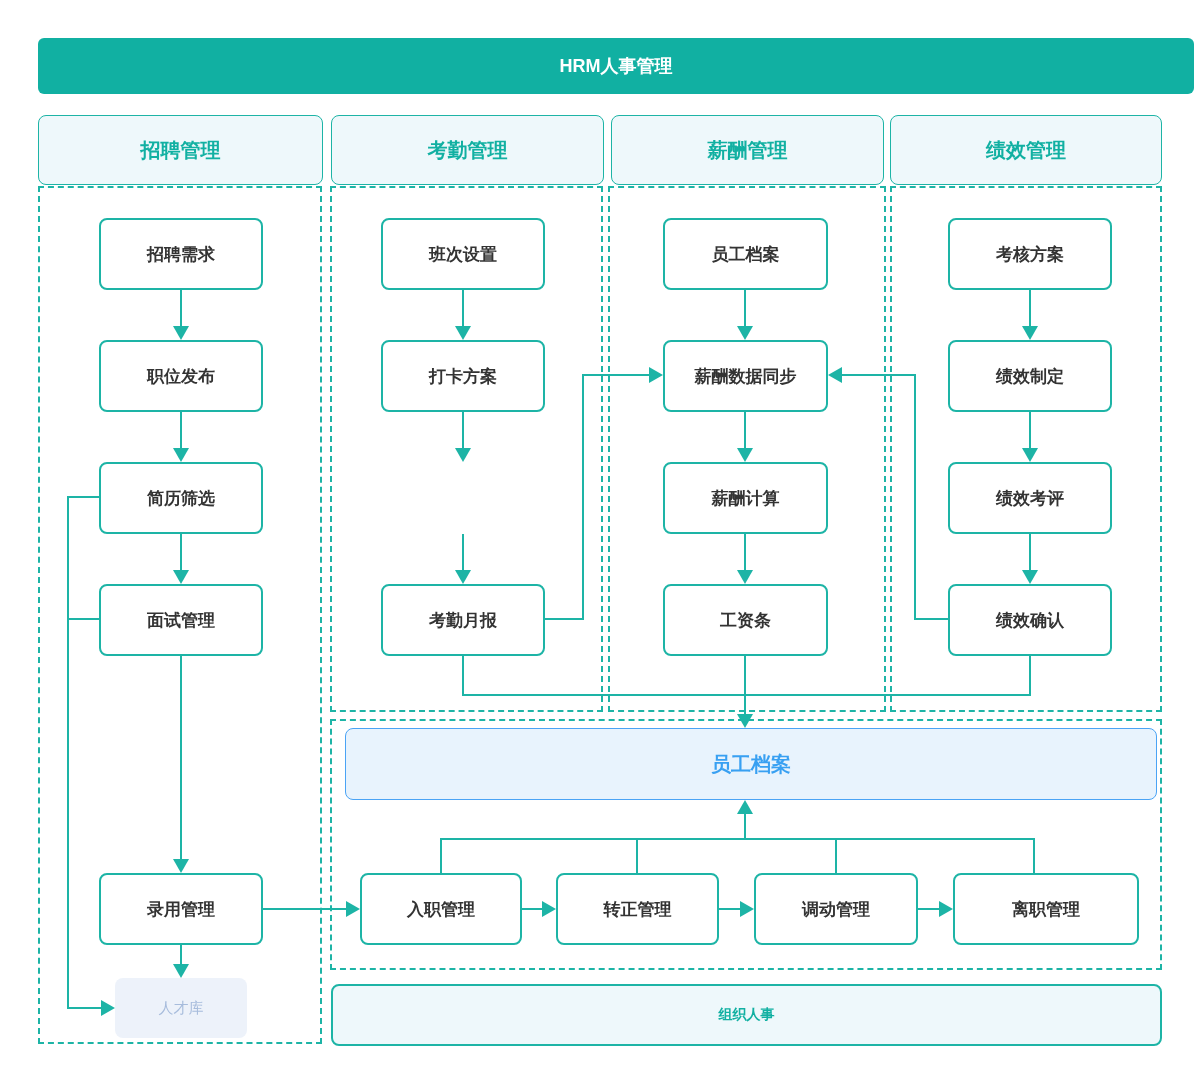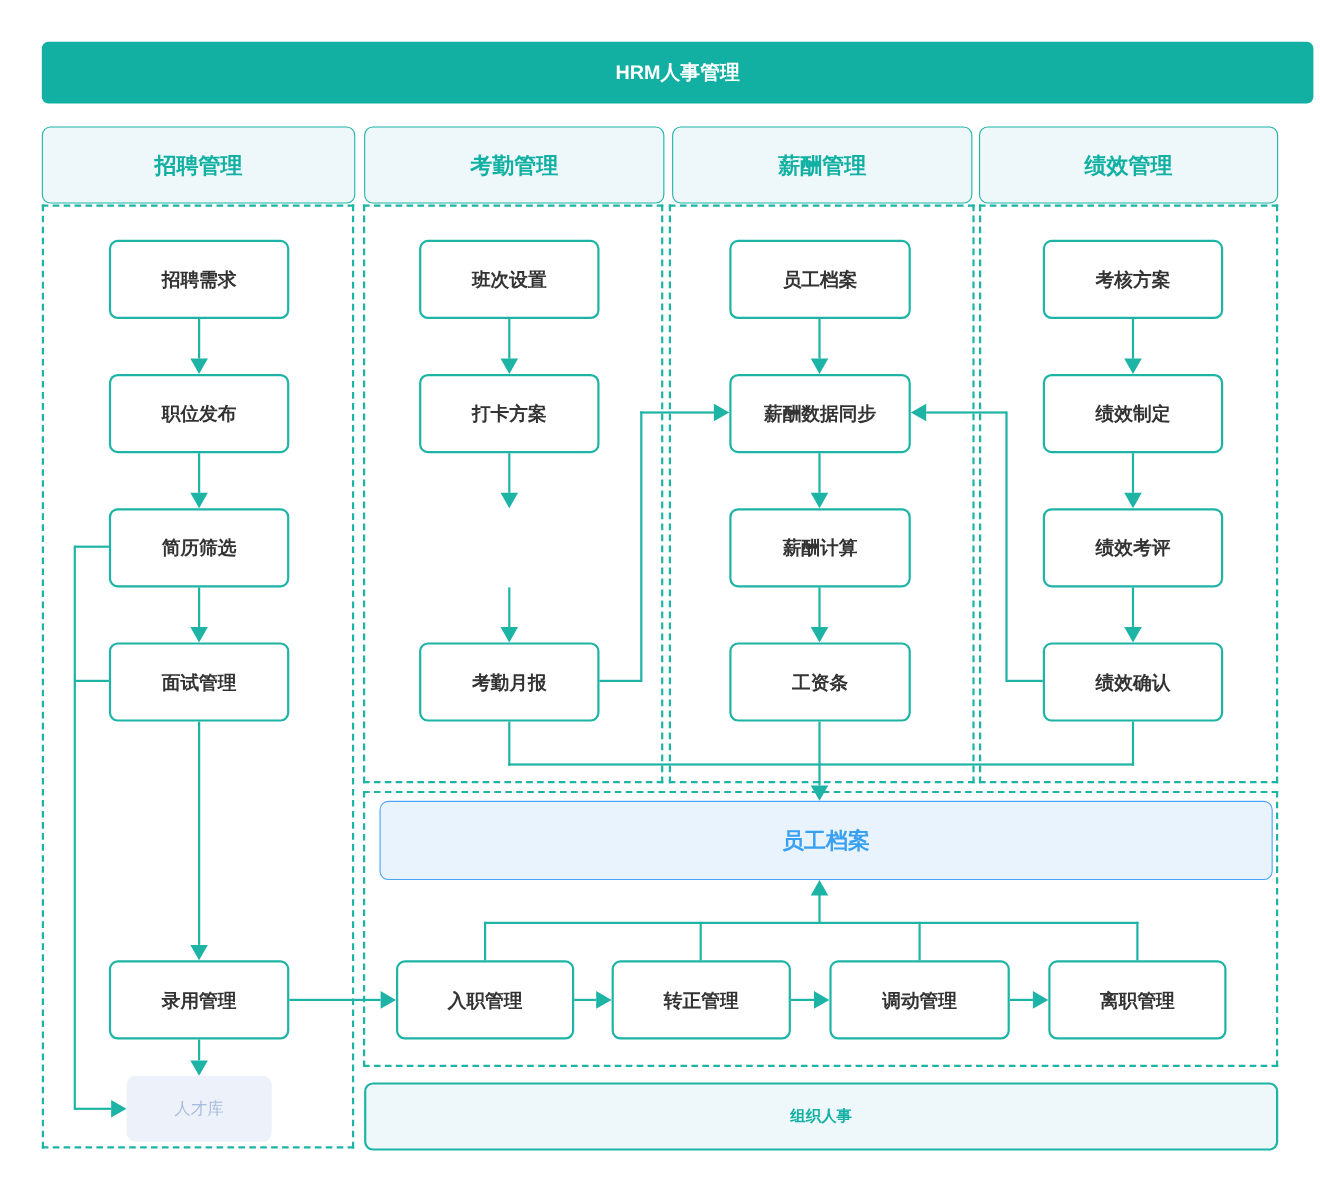--- a/index.html
+++ b/index.html
@@ -98,21 +98,21 @@
   <div class="node" style="left:948px;top:218px;width:164px;">考核方案</div>
   <div class="node" style="left:948px;top:340px;width:164px;">绩效制定</div>
   <div class="node" style="left:948px;top:462px;width:164px;">绩效考评</div>
   <div class="node" style="left:948px;top:584px;width:164px;">绩效确认</div>
 
   <div class="node archive" style="left:345px;top:728px;width:812px;">员工档案</div>
 
   <div class="node" style="left:360px;top:873px;width:162px;">入职管理</div>
   <div class="node" style="left:556px;top:873px;width:163px;">转正管理</div>
   <div class="node" style="left:754px;top:873px;width:164px;">调动管理</div>
-  <div class="node" style="left:953px;top:873px;width:162px;">离职管理</div>
+  <div class="node" style="left:953px;top:873px;width:186px;">离职管理</div>
 
   <div class="node org" style="left:331px;top:984px;width:831px;">组织人事</div>
 
   <div class="seg v" style="left:180px;top:290px;height:36px;"></div>
   <div class="arr d" style="left:173px;top:326px;"></div>
   <div class="seg v" style="left:180px;top:412px;height:36px;"></div>
   <div class="arr d" style="left:173px;top:448px;"></div>
   <div class="seg v" style="left:180px;top:534px;height:36px;"></div>
   <div class="arr d" style="left:173px;top:570px;"></div>
   <div class="seg v" style="left:180px;top:656px;height:203px;"></div>

